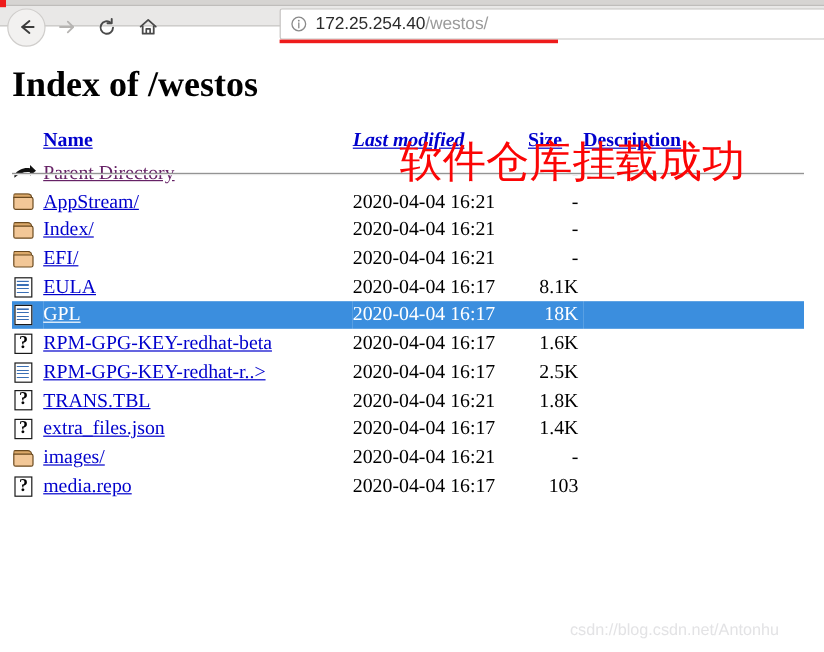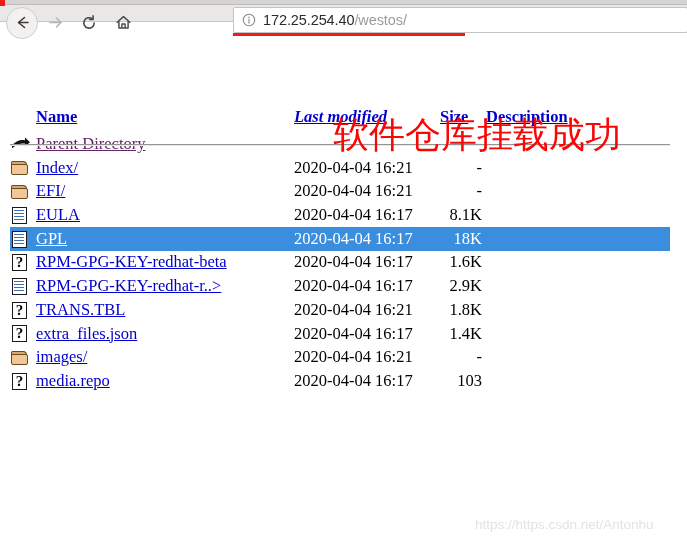--- a/index.html
+++ b/index.html
@@ -338,20 +338,21 @@
         </svg>
       </span>
       <span id="url-text"><span>172.25.254.40</span><span class="dim">/westos/</span></span>
     </div>
     <div id="url-underline"></div>
   </div>
 </div>
 
 <div id="page">
 
+  <div id="page-title">Index of /westos</div>
 
   <table id="listing">
     <thead>
       <tr>
         <th class="col-icon"></th>
         <th class="col-name">
           <a href="#">Name</a>
         </th>
         <th class="col-date">
           <a href="#">Last modified</a>
@@ -369,20 +370,27 @@
           <td class="col-icon"><span class="ficon back"><svg width="21" height="15" viewBox="0 0 21 15">
                 <path d="M2 8.6 C5 4.2 10.5 2.2 15 3.2 L15 0.6 L20 5.2 L15 9.4 L15 6.6 C11 5.9 6.2 7.2 2 11.2 Z" fill="#111111"></path>
               </svg></span></td>
           <td class="col-name row-name"><a href="#">Parent Directory</a></td>
           <td class="col-date"></td>
           <td class="col-size">-</td>
           <td class="col-desc"></td>
         </tr>
         <tr>
           <td class="col-icon"><span class="ficon folder"></span></td>
+          <td class="col-name row-name"><a href="#">AppStream/</a></td>
+          <td class="col-date">2020-04-04 16:21</td>
+          <td class="col-size">-</td>
+          <td class="col-desc"></td>
+        </tr>
+        <tr>
+          <td class="col-icon"><span class="ficon folder"></span></td>
           <td class="col-name row-name"><a href="#">Index/</a></td>
           <td class="col-date">2020-04-04 16:21</td>
           <td class="col-size">-</td>
           <td class="col-desc"></td>
         </tr>
         <tr>
           <td class="col-icon"><span class="ficon folder"></span></td>
           <td class="col-name row-name"><a href="#">EFI/</a></td>
           <td class="col-date">2020-04-04 16:21</td>
           <td class="col-size">-</td>
@@ -406,21 +414,21 @@
           <td class="col-icon"><span class="ficon unknown"></span></td>
           <td class="col-name row-name"><a href="#">RPM-GPG-KEY-redhat-beta</a></td>
           <td class="col-date">2020-04-04 16:17</td>
           <td class="col-size">1.6K</td>
           <td class="col-desc"></td>
         </tr>
         <tr>
           <td class="col-icon"><span class="ficon doc"></span></td>
           <td class="col-name row-name"><a href="#">RPM-GPG-KEY-redhat-r..&gt;</a></td>
           <td class="col-date">2020-04-04 16:17</td>
-          <td class="col-size">2.9K</td>
+          <td class="col-size">2.5K</td>
           <td class="col-desc"></td>
         </tr>
         <tr>
           <td class="col-icon"><span class="ficon unknown"></span></td>
           <td class="col-name row-name"><a href="#">TRANS.TBL</a></td>
           <td class="col-date">2020-04-04 16:21</td>
           <td class="col-size">1.8K</td>
           <td class="col-desc"></td>
         </tr>
         <tr>
@@ -444,14 +452,14 @@
           <td class="col-size">103</td>
           <td class="col-desc"></td>
         </tr>
       </tbody>
   </table>
 
   <div id="hr-top"></div>
 
   <div id="red-annotation">软件仓库挂载成功</div>
 
-  <div id="watermark">https://https.csdn.net/Antonhu</div>
+  <div id="watermark">csdn://blog.csdn.net/Antonhu</div>
 </div>
 
 </body></html>

